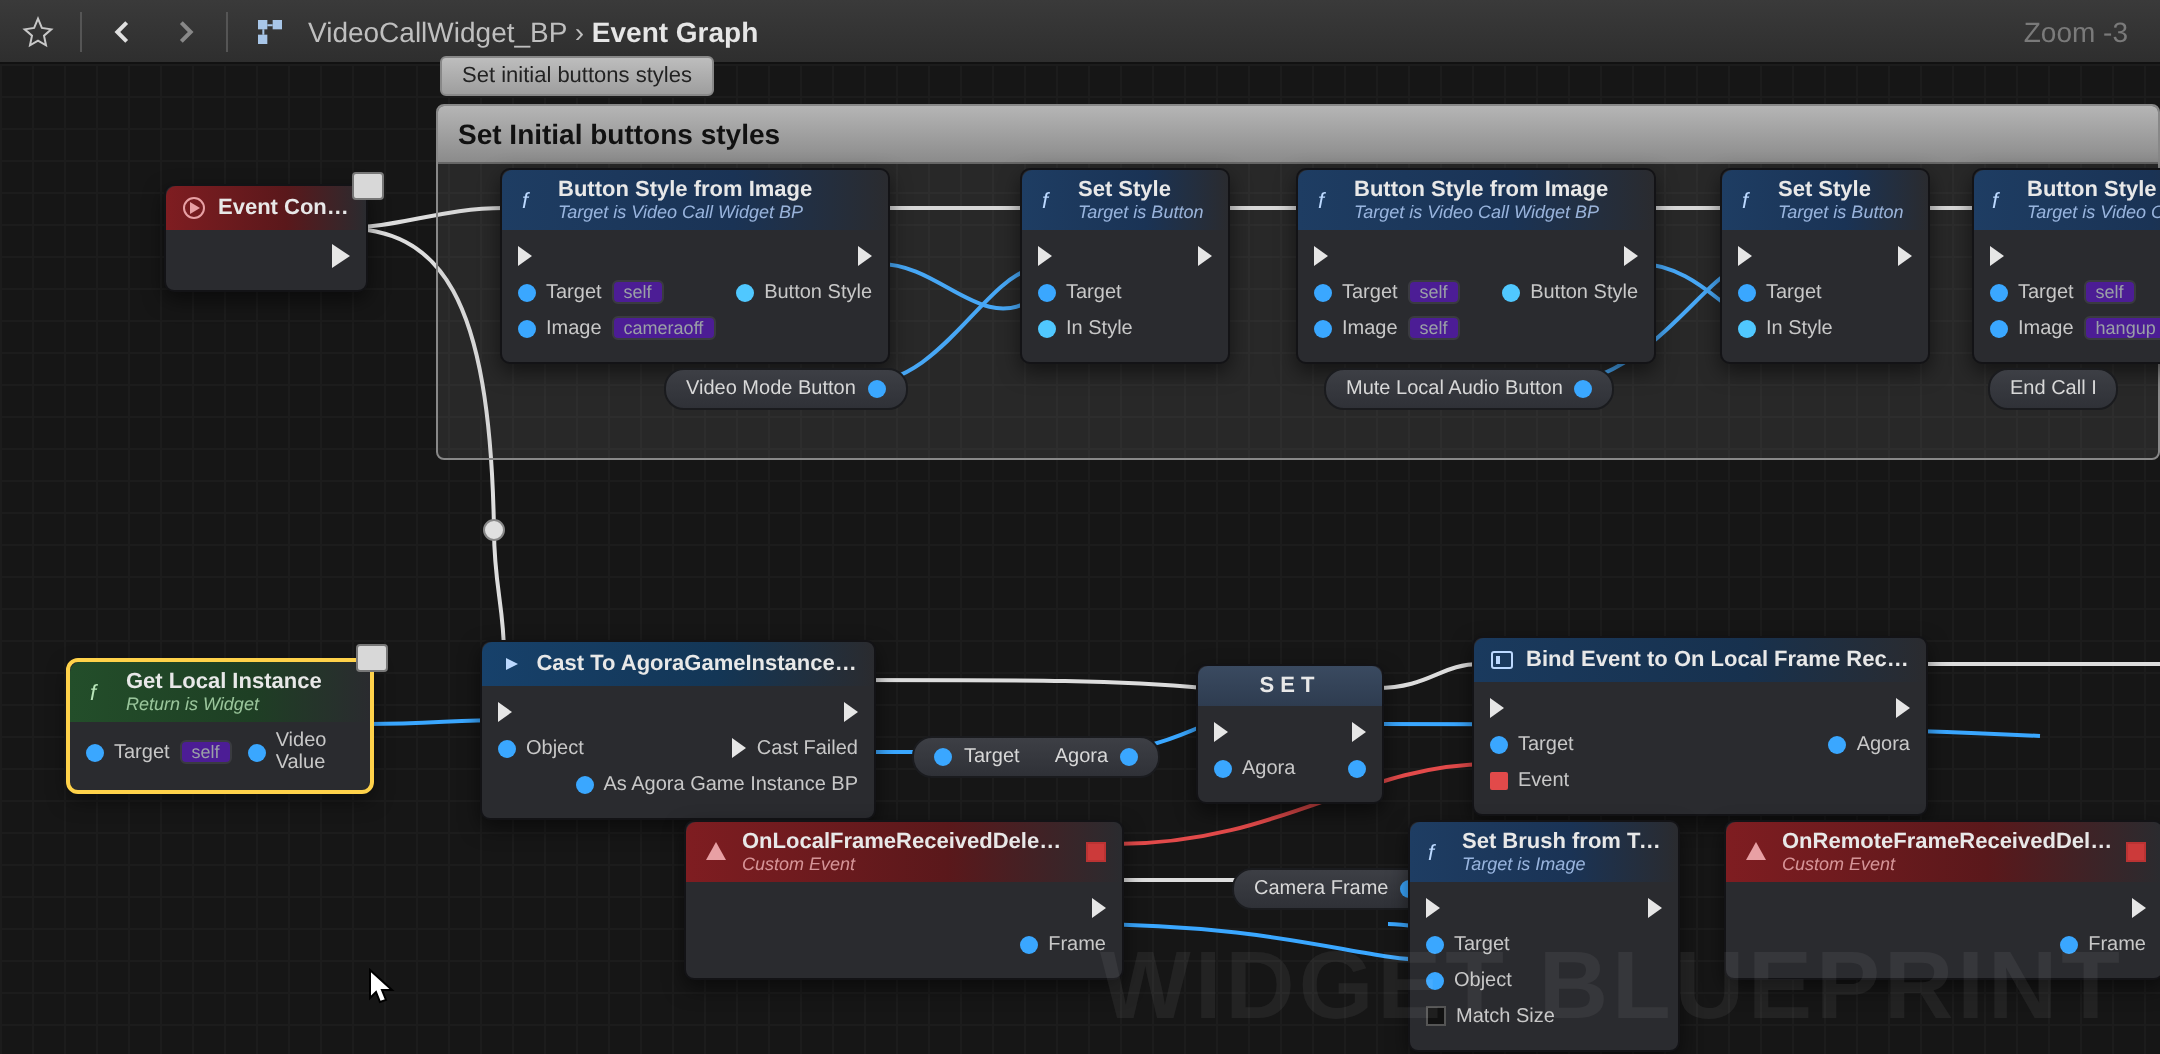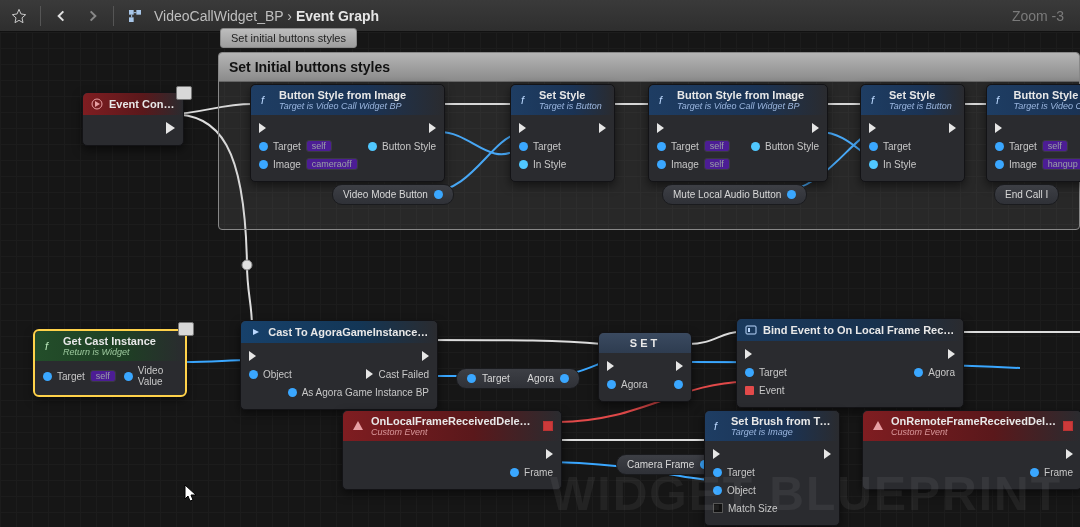--- a/index.html
+++ b/index.html
@@ -386,21 +386,21 @@
     </div>
 
   <div class="node sel" style="left:34px; top:298px; width:152px;">
     <div class="hdr h-green">
       <span class="icon">
           <svg width="12" height="12">
             <text x="1" y="10" font-size="11" font-style="italic" fill="#b9e6b9">f</text>
           </svg>
         </span>
       <div style="display:flex;flex-direction:column;overflow:hidden">
-        <span class="ttl">Get Cast Instance</span>
+        <span class="ttl">Get Local Instance</span>
         <span class="sub" style="color:#b9e6b9">Return is Widget</span>
       </div>
     </div>
     <div class="body">
       <div class="row">
         <span class="pin">
             <span class="dot obj"></span>
             <span>Target</span>
             <span class="badge">self</span>
           </span>
@@ -539,21 +539,21 @@
       <div class="row">
           <span></span>
           <span class="pin out">
             <span>Frame</span>
             <span class="dot obj"></span>
           </span>
         </div>
     </div>
   </div>
 
-  <div class="pill" style="left:616px; top:422px;">
+  <div class="pill" style="left:616px; top:402px;">
       <span>Camera Frame</span>
       <span class="dot"></span>
     </div>
 
   <div class="node" style="left:704px; top:378px; width:136px;">
     <div class="hdr h-blue">
       <span class="icon">
           <svg width="12" height="12">
             <text x="1" y="10" font-size="11" font-style="italic" fill="#bcd9ff">f</text>
           </svg>

